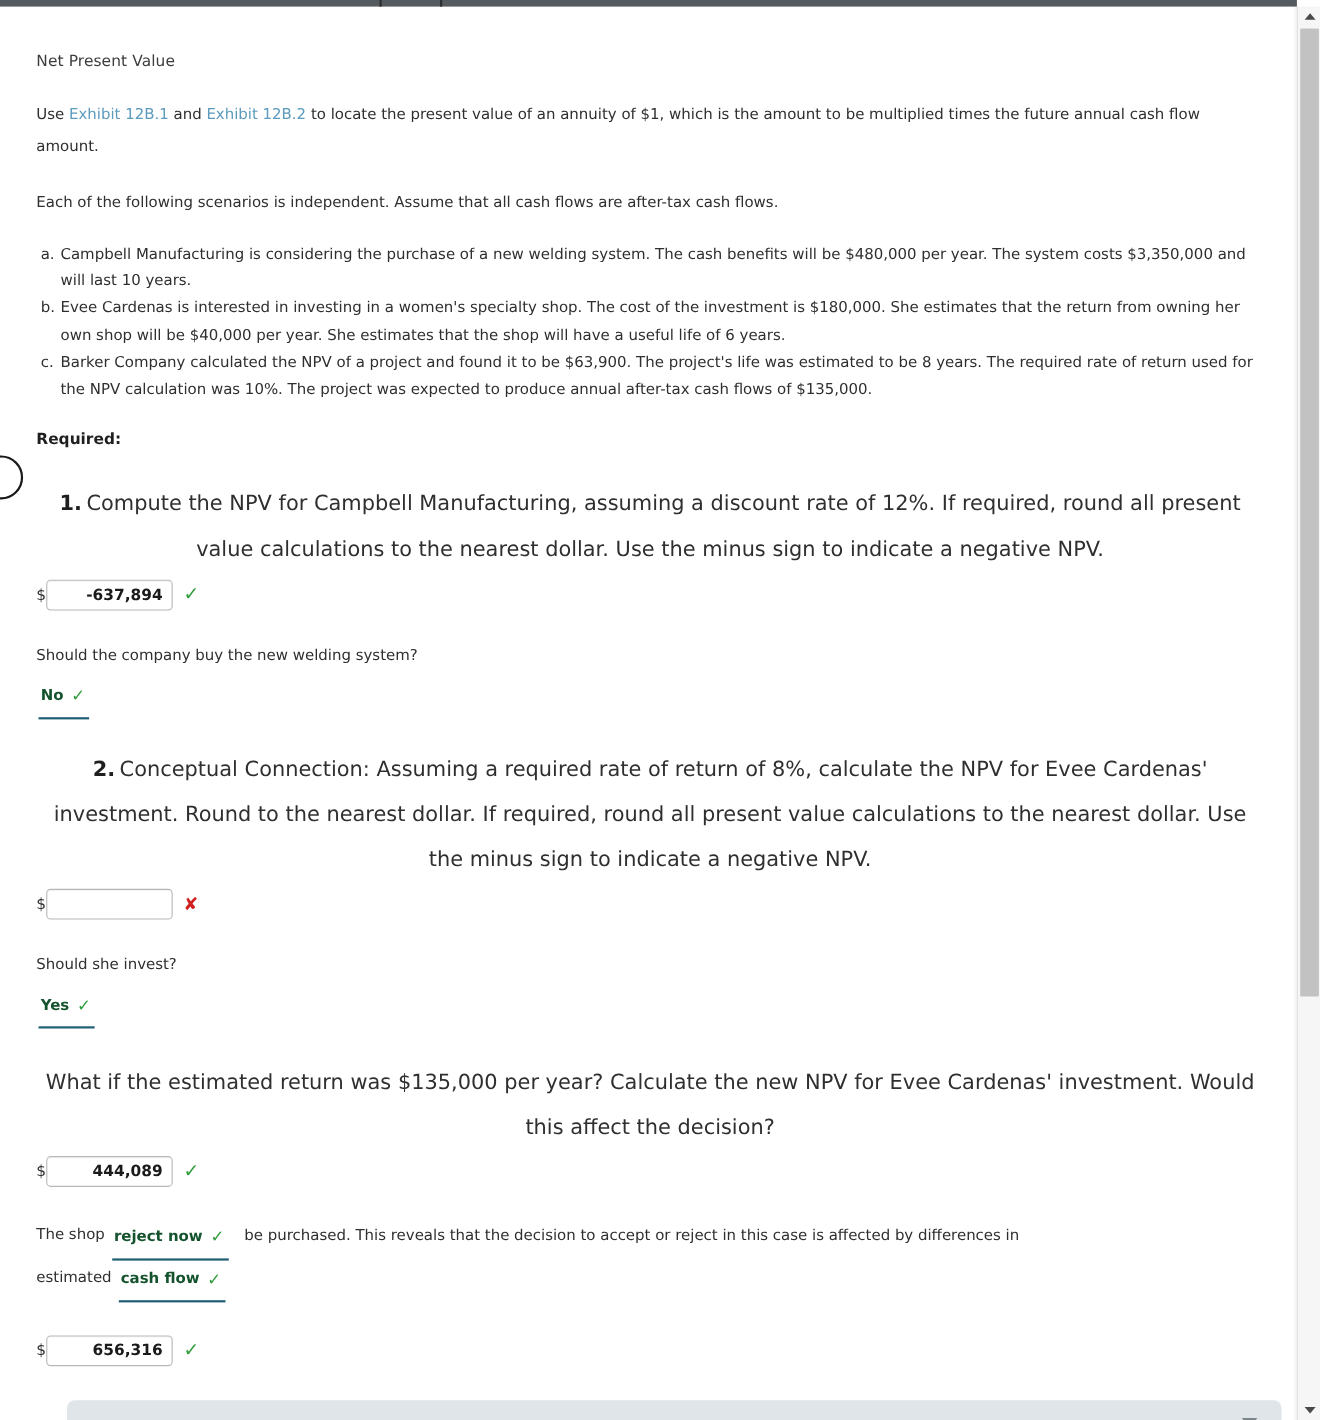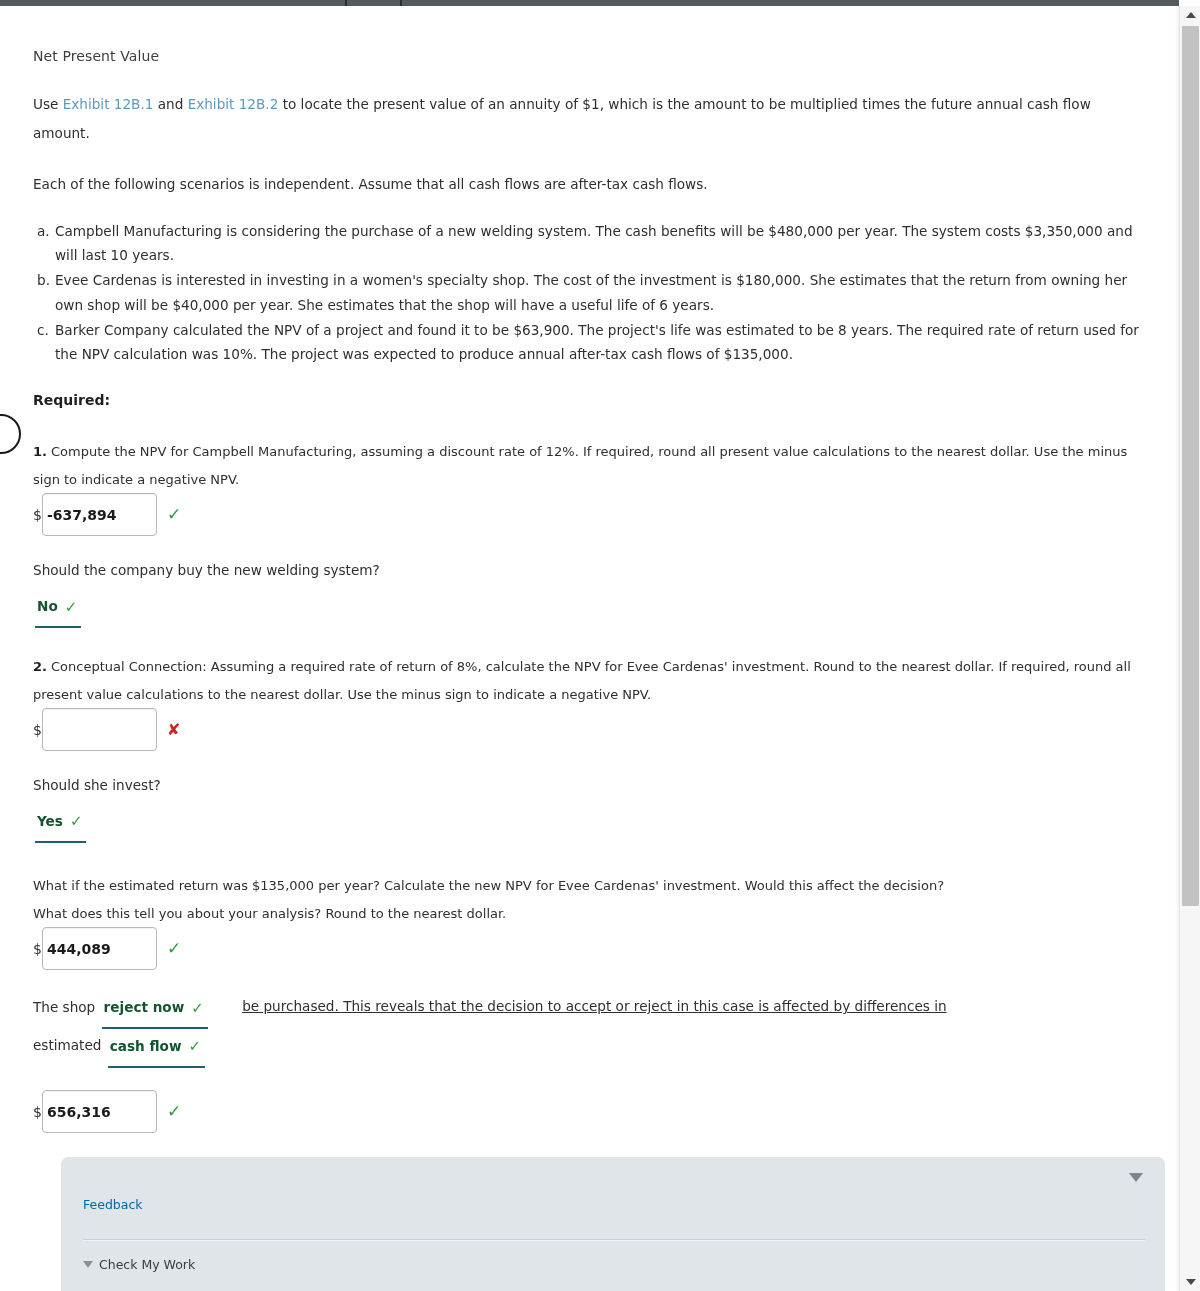--- a/index.html
+++ b/index.html
@@ -93,23 +93,24 @@
   .required-head {
     font-weight: bold;
     font-size: 14px;
     color: #1f1f1f;
     margin: 0 0 30px 0;
   }
 
   .q-block { margin-bottom: 4px; }
   .q-text {
     line-height: 2.15;
-    font-size: 13px;
+    font-size: 19px;
     color: #2f2f2f;
     margin: 0 0 6px 0;
+    text-align: center;
   }
   .q-num {
     font-weight: bold;
     color: #1f1f1f;
     margin-right: 4px;
   }
 
   
   .ans-row {
     display: flex;
@@ -117,28 +118,29 @@
     margin: 4px 0 0 0;
     height: 30px;
   }
   .dollar {
     font-size: 14px;
     color: #333;
     margin-right: 0px;
   }
   .ans-input {
     width: 115px;
-    height: 43px;
+    height: 28px;
     border: 1px solid #b8b8b8;
     border-radius: 4px;
     background: #fff;
     font-family: "DejaVu Sans", "Liberation Sans", sans-serif;
     font-size: 14px;
     font-weight: bold;
     color: #1a1a1a;
+    text-align: right;
     padding: 0 8px 0 4px;
     box-shadow: 0 1px 1px rgba(0,0,0,0.05) inset;
   }
   .mark {
     margin-left: 10px;
     font-size: 17px;
     line-height: 1;
   }
   .mark.correct { color: #2f9c3a; font-weight: bold; }
   .mark.wrong { color: #d12020; font-weight: bold; font-size: 16px; }
@@ -331,35 +333,34 @@
     <p class="para" style="margin-top:26px;margin-bottom:4px;line-height:2.1;">Should she invest?</p>
     <p class="inline-block-row" style="margin-bottom:30px;">
       <span class="sel-answer">
         <span class="sel-text">Yes</span>
         <span class="sel-mark">✓</span>
       </span>
     </p>
 
     <div class="q-block">
       <p class="q-text" style="margin-bottom:0;">What if the estimated return was $135,000 per year? Calculate the new NPV for Evee Cardenas' investment. Would this affect the decision?</p>
-      <p class="q-text" style="margin-bottom:6px;">What does this tell you about your analysis? Round to the nearest dollar.</p>
       <div class="ans-row">
         <span class="dollar">$</span>
         <input class="ans-input" type="text" value="444,089" style="">
         <span class="mark correct">✓</span>
       </div>
     </div>
 
     <p class="inline-block-row" style="margin-top:26px;">
       <span>The shop</span>
       <span class="sel-answer wide">
         <span class="sel-text">reject now</span>
         <span class="sel-mark">✓</span>
       </span>
-      <span style="margin-left:28px;text-decoration:underline;">be purchased. This reveals that the decision to accept or reject in this case is affected by differences in</span>
+      <span style="margin-left:8px;">be purchased. This reveals that the decision to accept or reject in this case is affected by differences in</span>
     </p>
     <p class="inline-block-row" style="margin-bottom:30px;">
       <span>estimated</span>
       <span class="sel-answer">
         <span class="sel-text">cash flow</span>
         <span class="sel-mark">✓</span>
       </span>
     </p>
 
     <div class="q-block">

